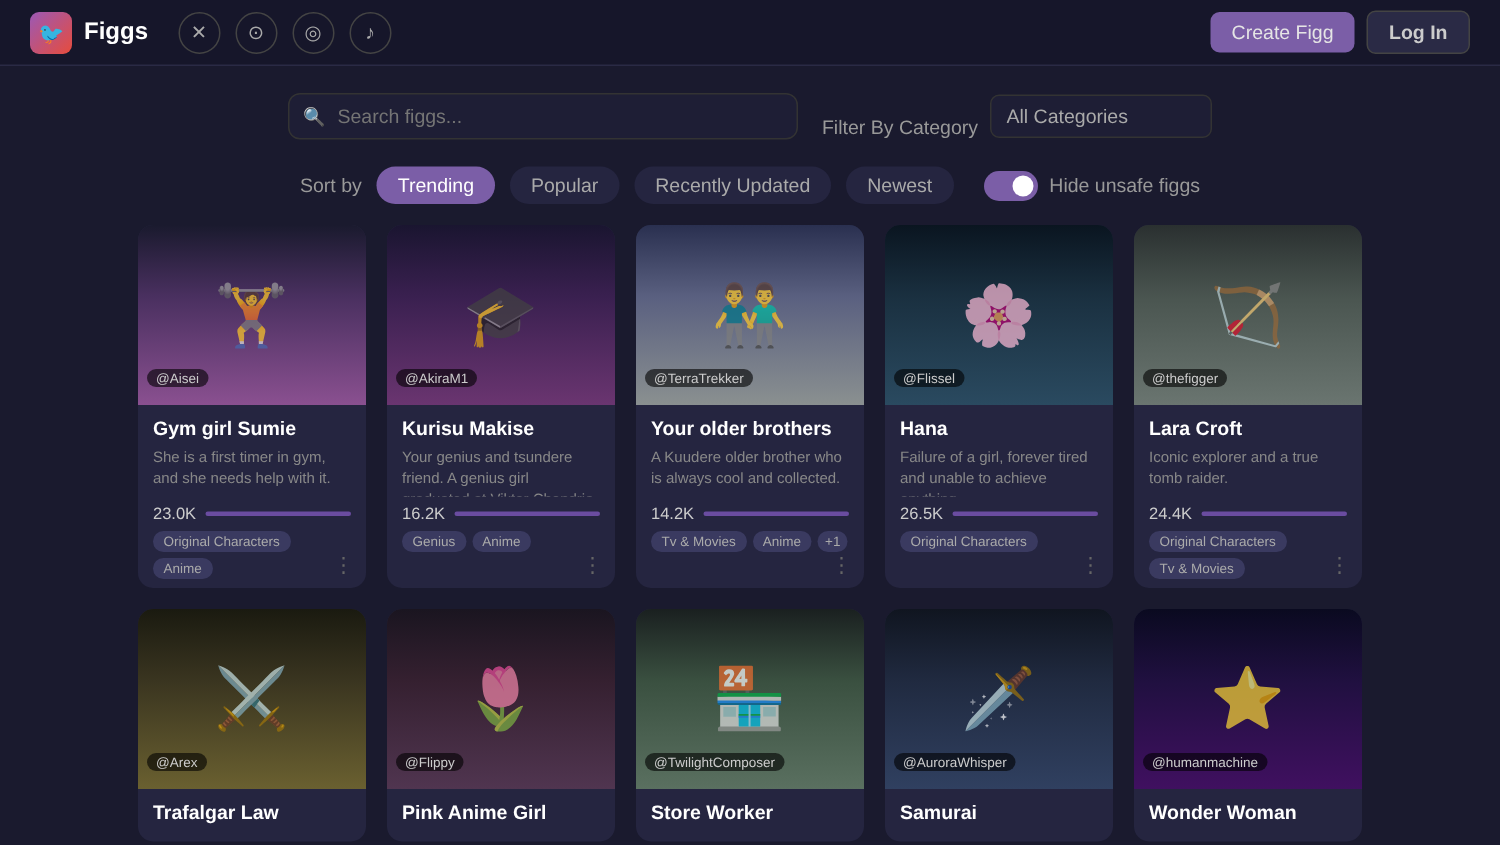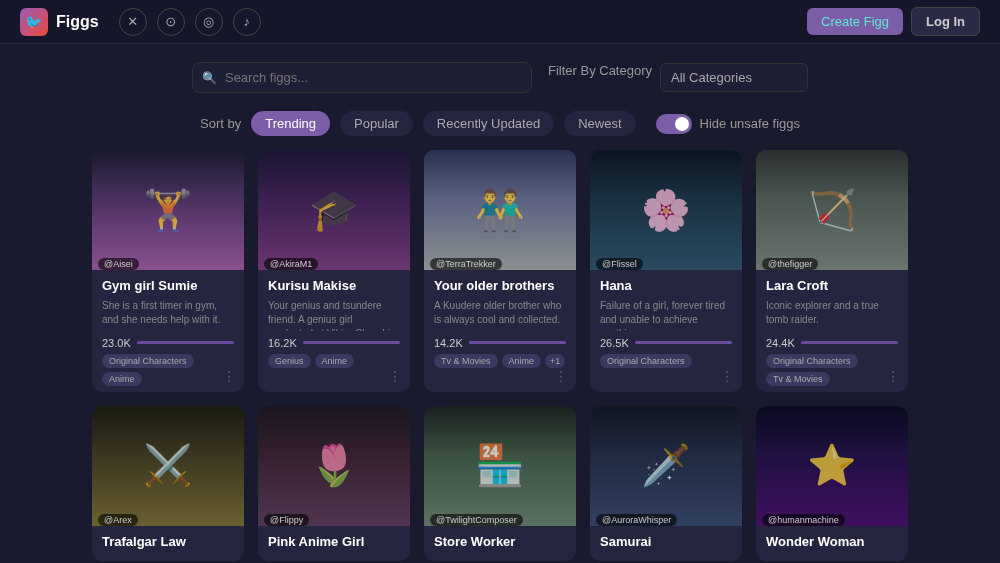--- a/index.html
+++ b/index.html
@@ -56,21 +56,21 @@
       align-items: center;
       justify-content: center;
       color: #aaa;
       font-size: 13px;
       cursor: pointer;
       background: transparent;
     }
     .header-spacer { flex: 1; }
     .btn-create {
       background: #7b5ea7;
-      color: #5eead4;
+      color: #e5e5e5;
       border: none;
       padding: 6px 14px;
       border-radius: 6px;
       font-size: 13px;
       cursor: pointer;
       margin-right: 8px;
     }
     .btn-login {
       background: #2a2a45;
       color: #ccc;
@@ -107,21 +107,21 @@
     .search-icon {
       position: absolute;
       left: 10px;
       top: 50%;
       transform: translateY(-50%);
       color: #666;
       font-size: 12px;
     }
     .filter-area {
       display: flex;
-      align-items: flex-start;
+      align-items: flex-end;
       gap: 8px;
     }
     .filter-label { color: #999; font-size: 13px; }
     .filter-select {
       background: #1e1e35;
       border: 1px solid #333;
       border-radius: 6px;
       color: #aaa;
       font-size: 13px;
       padding: 6px 24px 6px 10px;
@@ -200,21 +200,21 @@
     }
     .card-image {
       width: 100%;
       height: 120px;
       background: #333;
       position: relative;
       overflow: hidden;
     }
     .card-avatar-label {
       position: absolute;
-      bottom: 0;
+      bottom: 12px;
       left: 6px;
       background: rgba(0,0,0,0.6);
       border-radius: 10px;
       padding: 1px 6px;
       font-size: 9px;
       color: #ccc;
     }
     .card-body {
       padding: 8px 10px 6px;
     }

